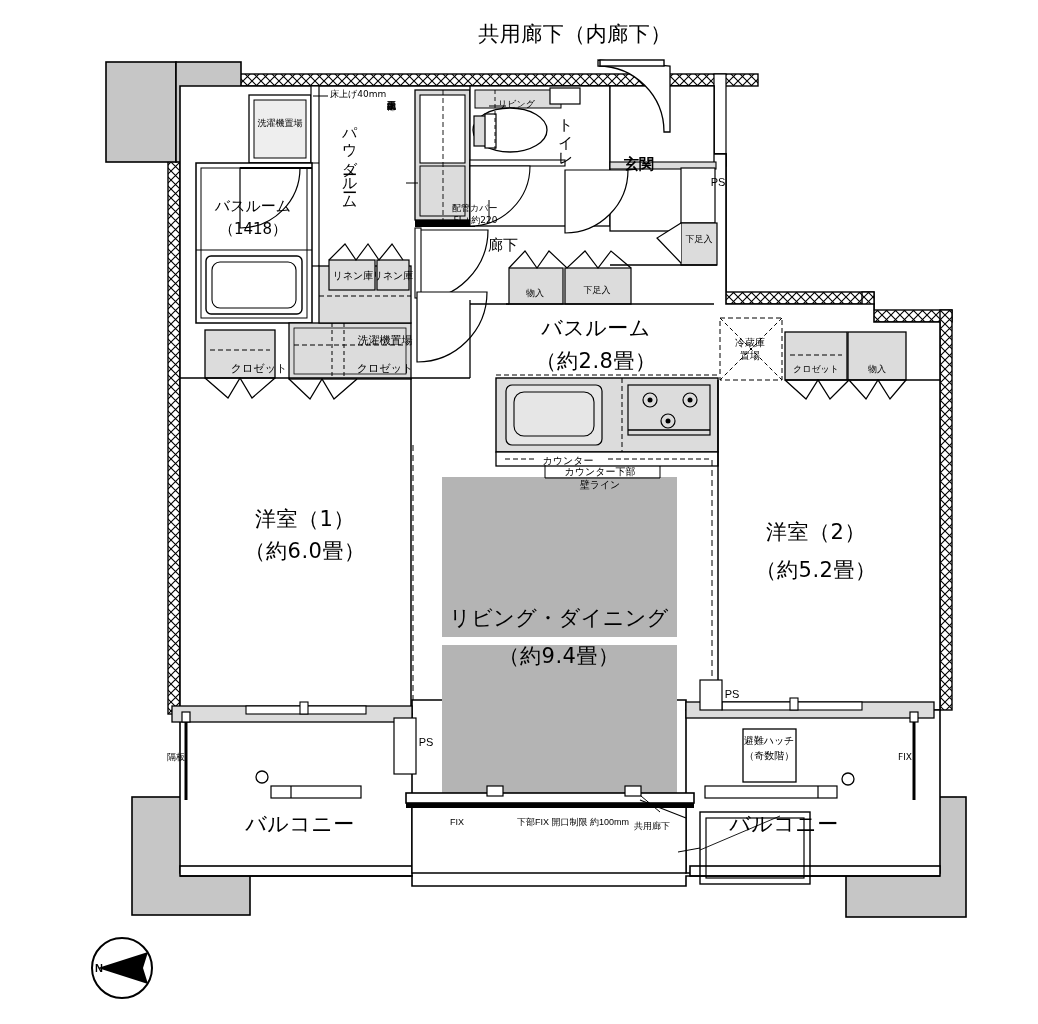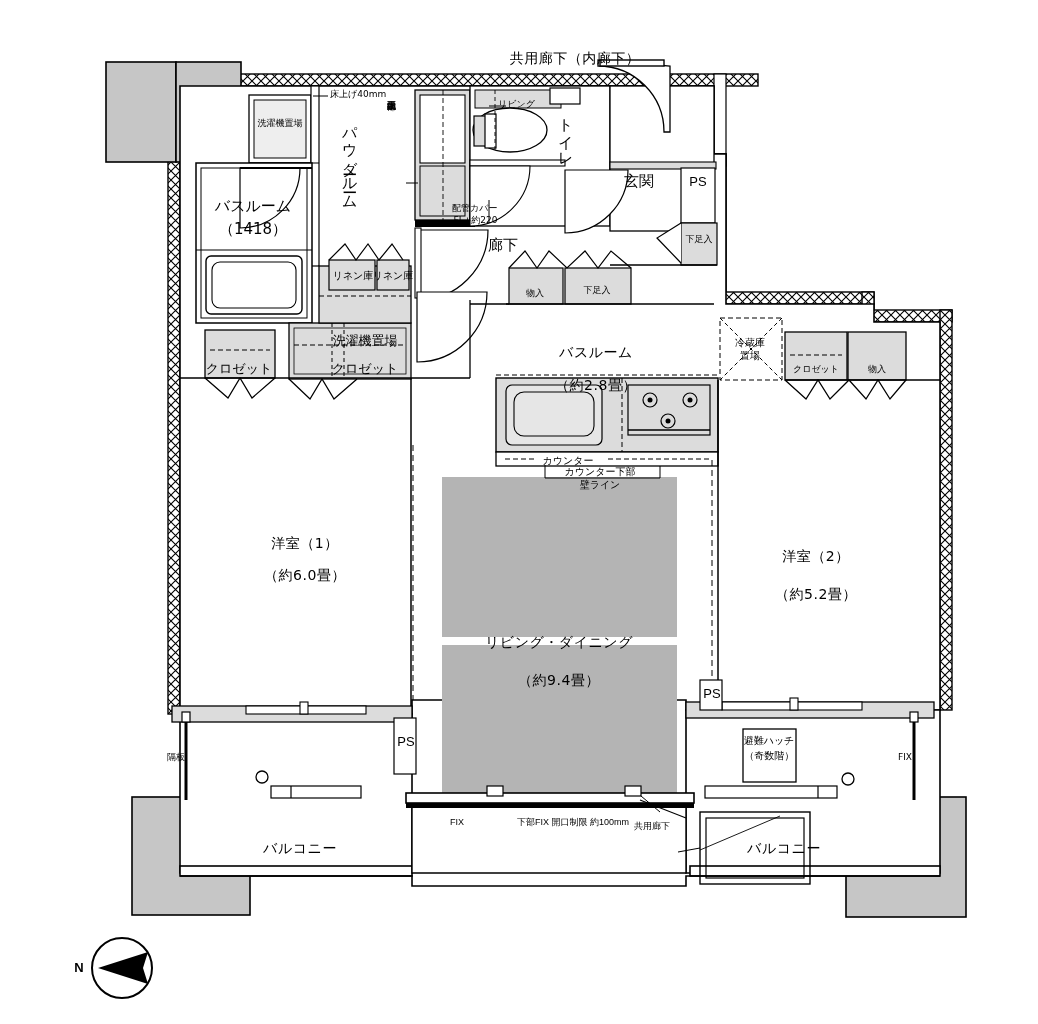--- a/index.html
+++ b/index.html
@@ -2,23 +2,23 @@
 <html><head>
 <meta charset="utf-8">
 <style>
   html,body{margin:0;padding:0;background:#fff;}
   body{width:1038px;height:1024px;position:relative;
        font-family:"DejaVu Sans","Liberation Sans",sans-serif;color:#000;overflow:hidden;}
   #plan{position:absolute;left:0;top:0;width:1038px;height:1024px;}
   .lbl{position:absolute;white-space:nowrap;line-height:1.18;}
   .ctr{transform:translate(-50%,-50%);text-align:center;}
   .vert{writing-mode:vertical-rl;text-orientation:upright;}
-  .big{font-size:14px;letter-spacing:.5px;margin-top:24px;}
+  .big{font-size:21px;letter-spacing:.5px;}
   .med{font-size:15px;}
-  .sm{font-size:13px;}
+  .sm{font-size:11px;margin-left:20px;}
   .xs{font-size:9px;text-align:right;}
   .xxs{font-size:10px;}
   .roman{font-family:"Liberation Sans",sans-serif;}
 </style>
 </head>
 <body>
 
 <svg id="plan" viewBox="0 0 1038 1024">
   <defs>
     <pattern id="hatch" width="9" height="9" patternUnits="userSpaceOnUse">
@@ -285,21 +285,21 @@
 <div class="lbl ctr sm" style="left:365px;top:369px;">クロゼット</div>
 <div class="lbl ctr sm" style="left:239px;top:369px;">クロゼット</div>
 
 <div class="lbl xs" style="left:498px;top:99px;">リビング</div>
 <div class="lbl vert med" style="left:556px;top:108px;">トイレ</div>
 
 <div class="lbl xs" style="left:452px;top:202px;white-space:pre;line-height:1.35;">配管カバー
 FL+約220</div>
 <div class="lbl ctr med" style="left:503px;top:246px;">廊下</div>
 
-<div class="lbl ctr med" style="left:639px;top:182px;">玄関</div>
+<div class="lbl ctr med" style="left:639px;top:165px;font-weight:bold;">玄関</div>
 <div class="lbl ctr sm roman" style="left:698px;top:182px;">PS</div>
 <div class="lbl ctr xs" style="left:699px;top:239px;">下足入</div>
 
 <div class="lbl ctr xs" style="left:535px;top:293px;">物入</div>
 <div class="lbl ctr xs" style="left:597px;top:290px;">下足入</div>
 
 <div class="lbl ctr big" style="left:596px;top:328px;">バスルーム</div>
 <div class="lbl ctr big" style="left:596px;top:361px;">（約2.8畳）</div>
 
 <div class="lbl ctr xxs" style="left:750px;top:349px;white-space:pre;line-height:1.3;text-align:center;">冷蔵庫

